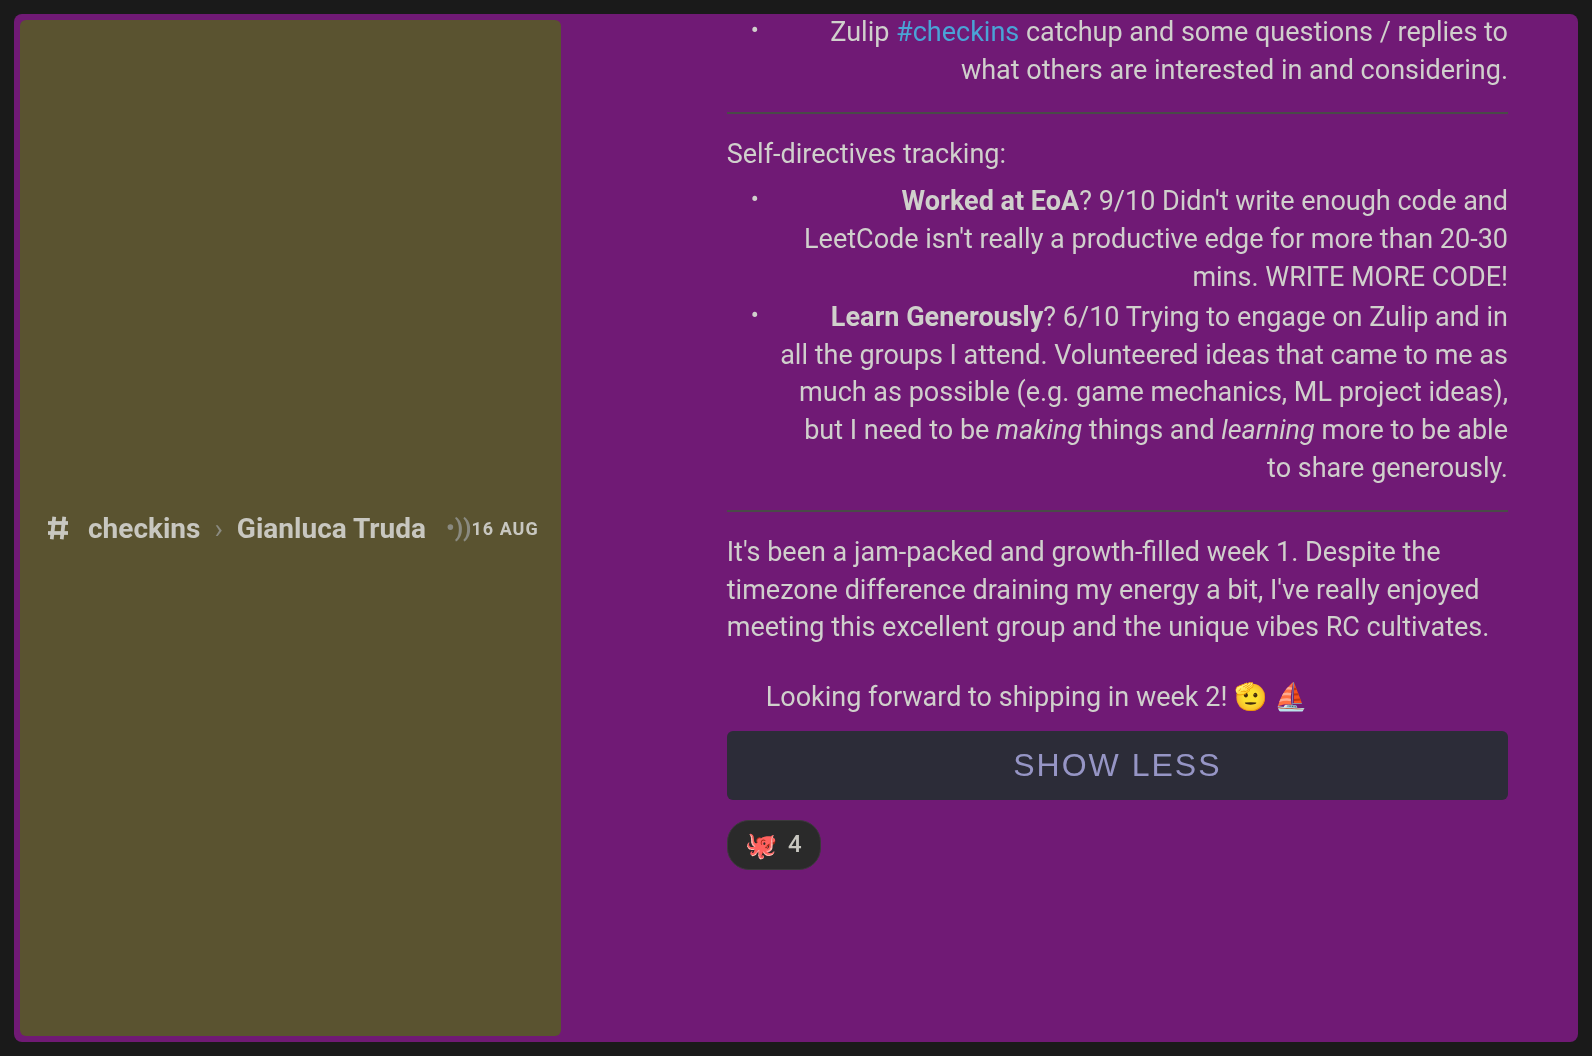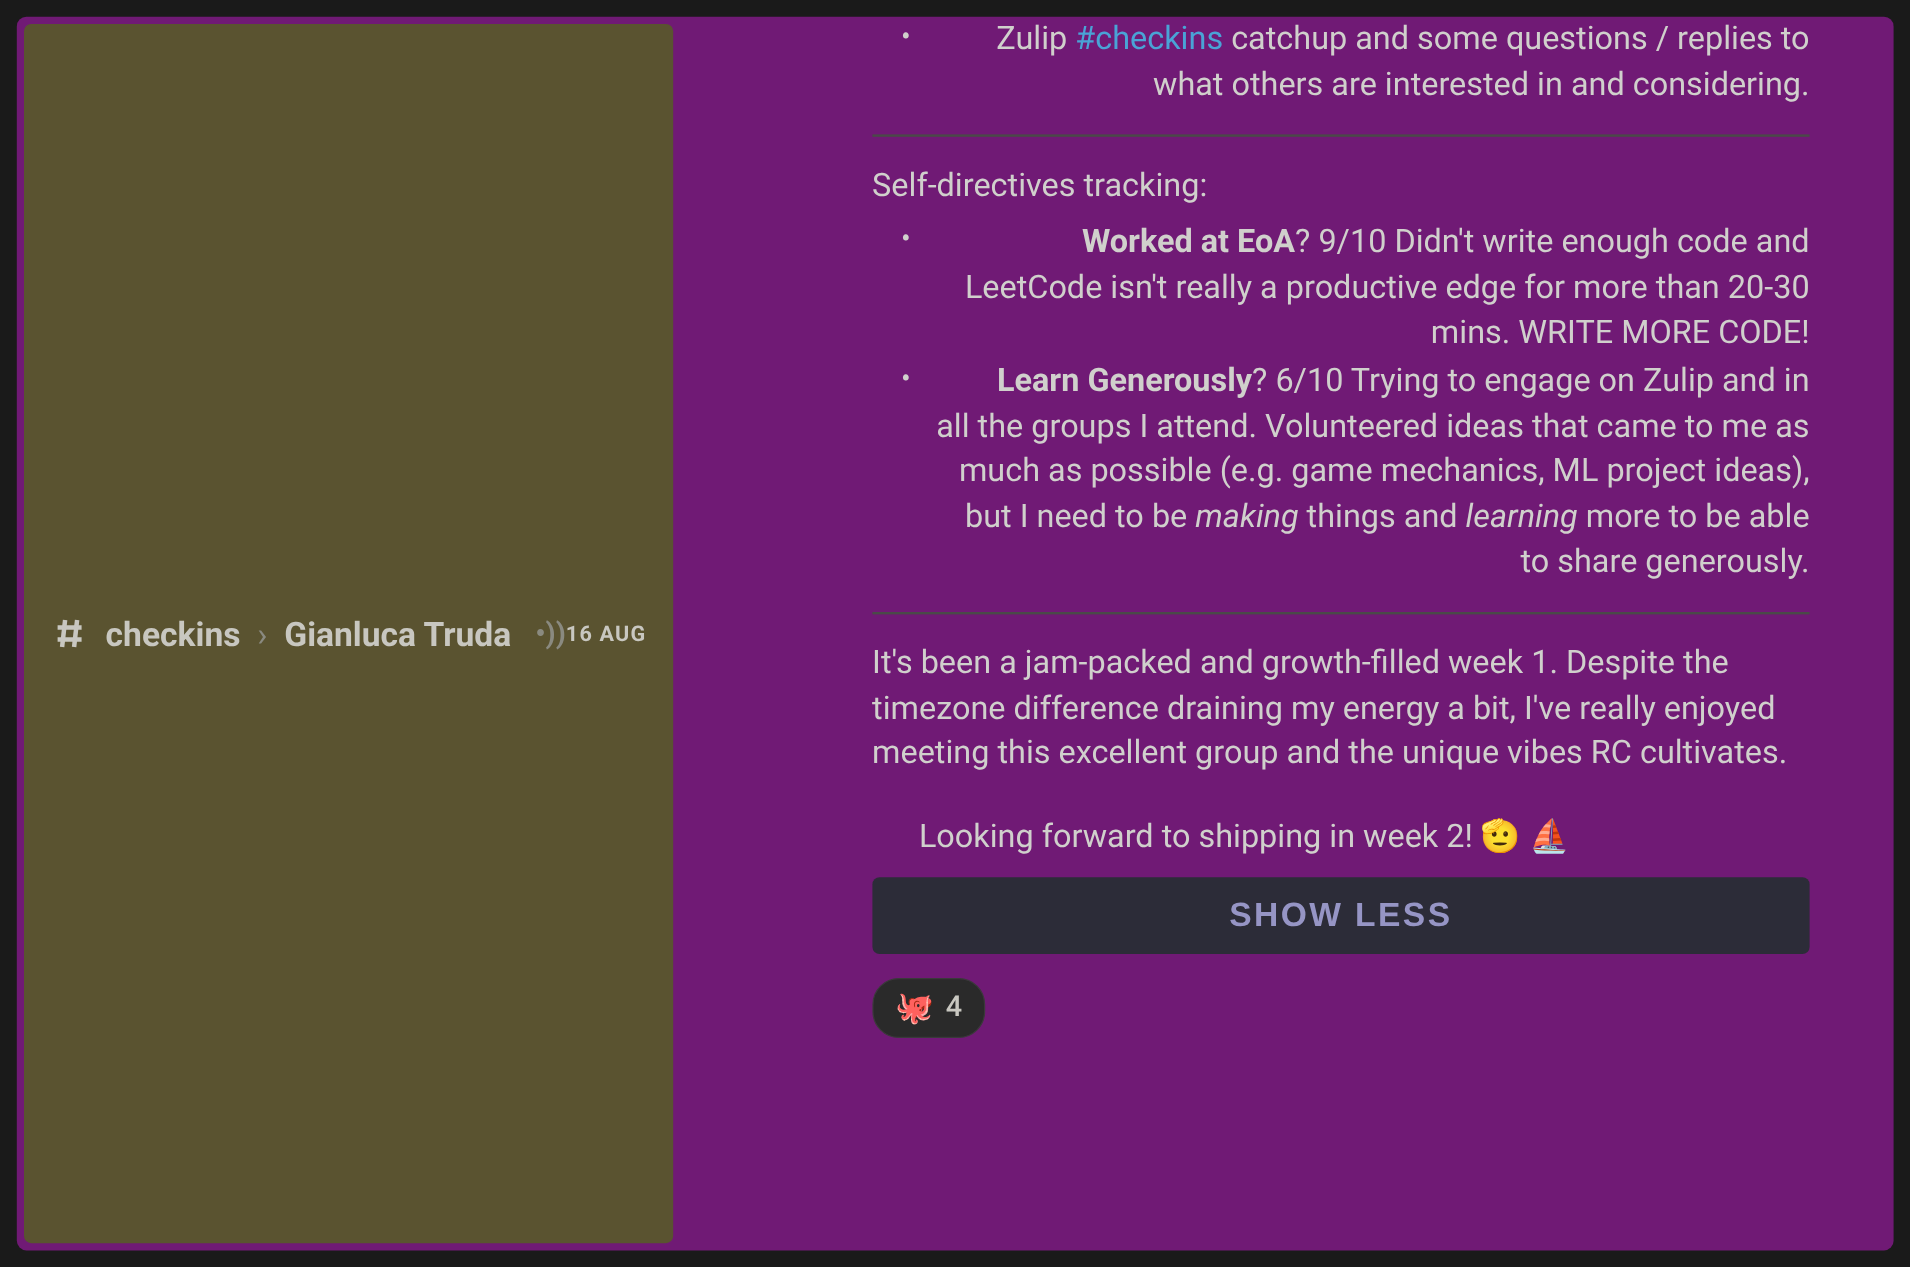--- a/index.html
+++ b/index.html
@@ -120,22 +120,22 @@
       margin-bottom: 14px;
       margin-left: 39px;
     }
     .show-less-btn {
       width: 100%;
       background: #2c2c38;
       border: none;
       border-radius: 6px;
       padding: 16px;
       color: #9695c5;
-      font-size: 28px;
-      font-weight: 700;
+      font-size: 32px;
+      font-weight: 400;
       letter-spacing: 2px;
       cursor: pointer;
       max-width: 1090px;
     }
     .reaction {
       display: inline-flex;
       align-items: center;
       gap: 10px;
       background: #2a2a2a;
       border: 1px solid #3a3a3a;

